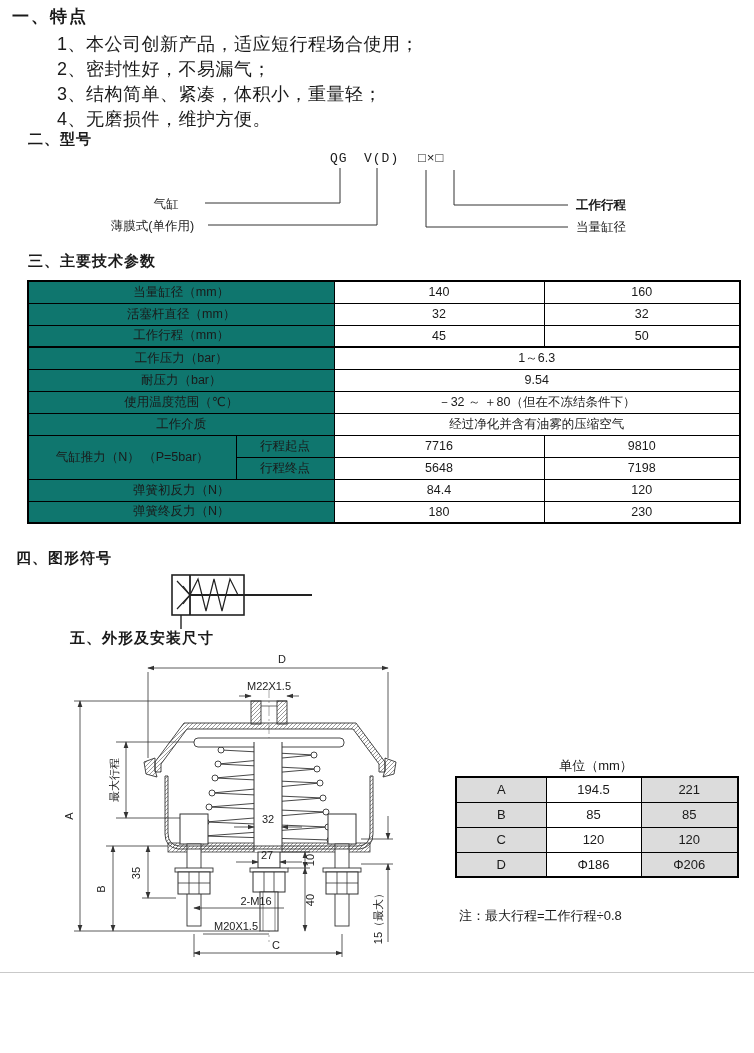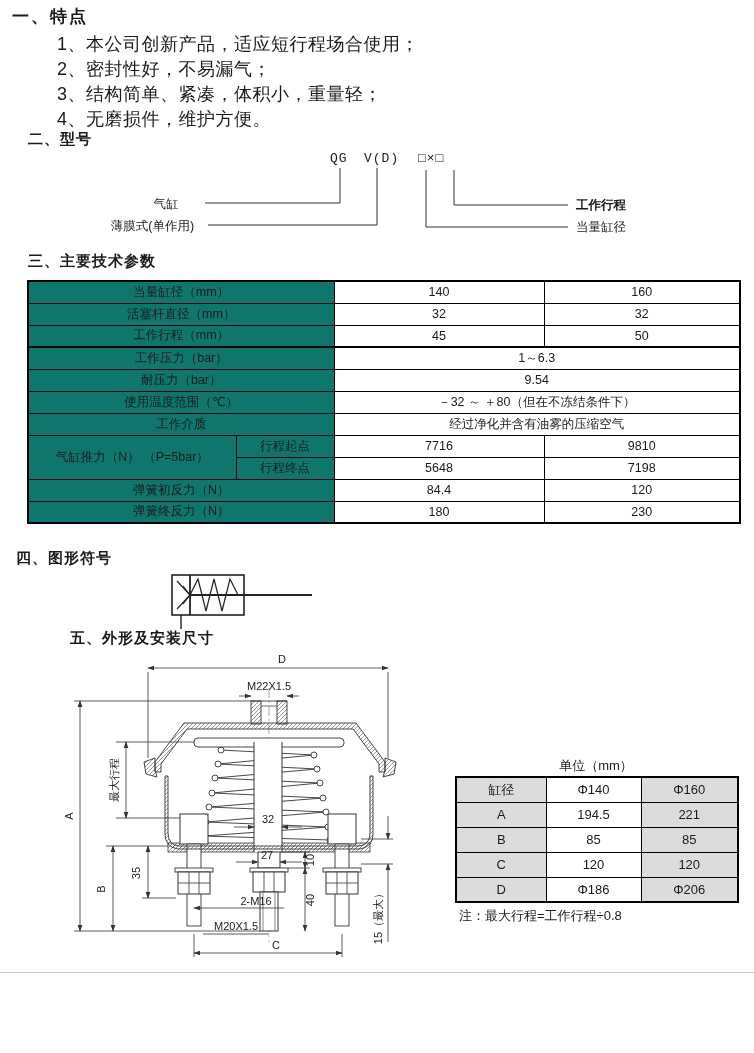--- a/index.html
+++ b/index.html
@@ -316,25 +316,20 @@
 <div class="abs unit-label ra" style="left:455px;top:757px;width:282px;">单位（mm）</div>
 
 <table class="dims abs" style="left:455px;top:776px;">
   <colgroup>
       <col style="width:90px">
       <col style="width:95px">
       <col style="width:97px">
     </colgroup>
   <tbody>
     <tr>
-      <td class="g">缸径</td>
-      <td>Φ140</td>
-      <td class="g">Φ160</td>
-    </tr>
-    <tr>
       <td class="g">A</td>
       <td>194.5</td>
       <td class="g">221</td>
     </tr>
     <tr>
       <td class="g">B</td>
       <td>85</td>
       <td class="g">85</td>
     </tr>
     <tr>

